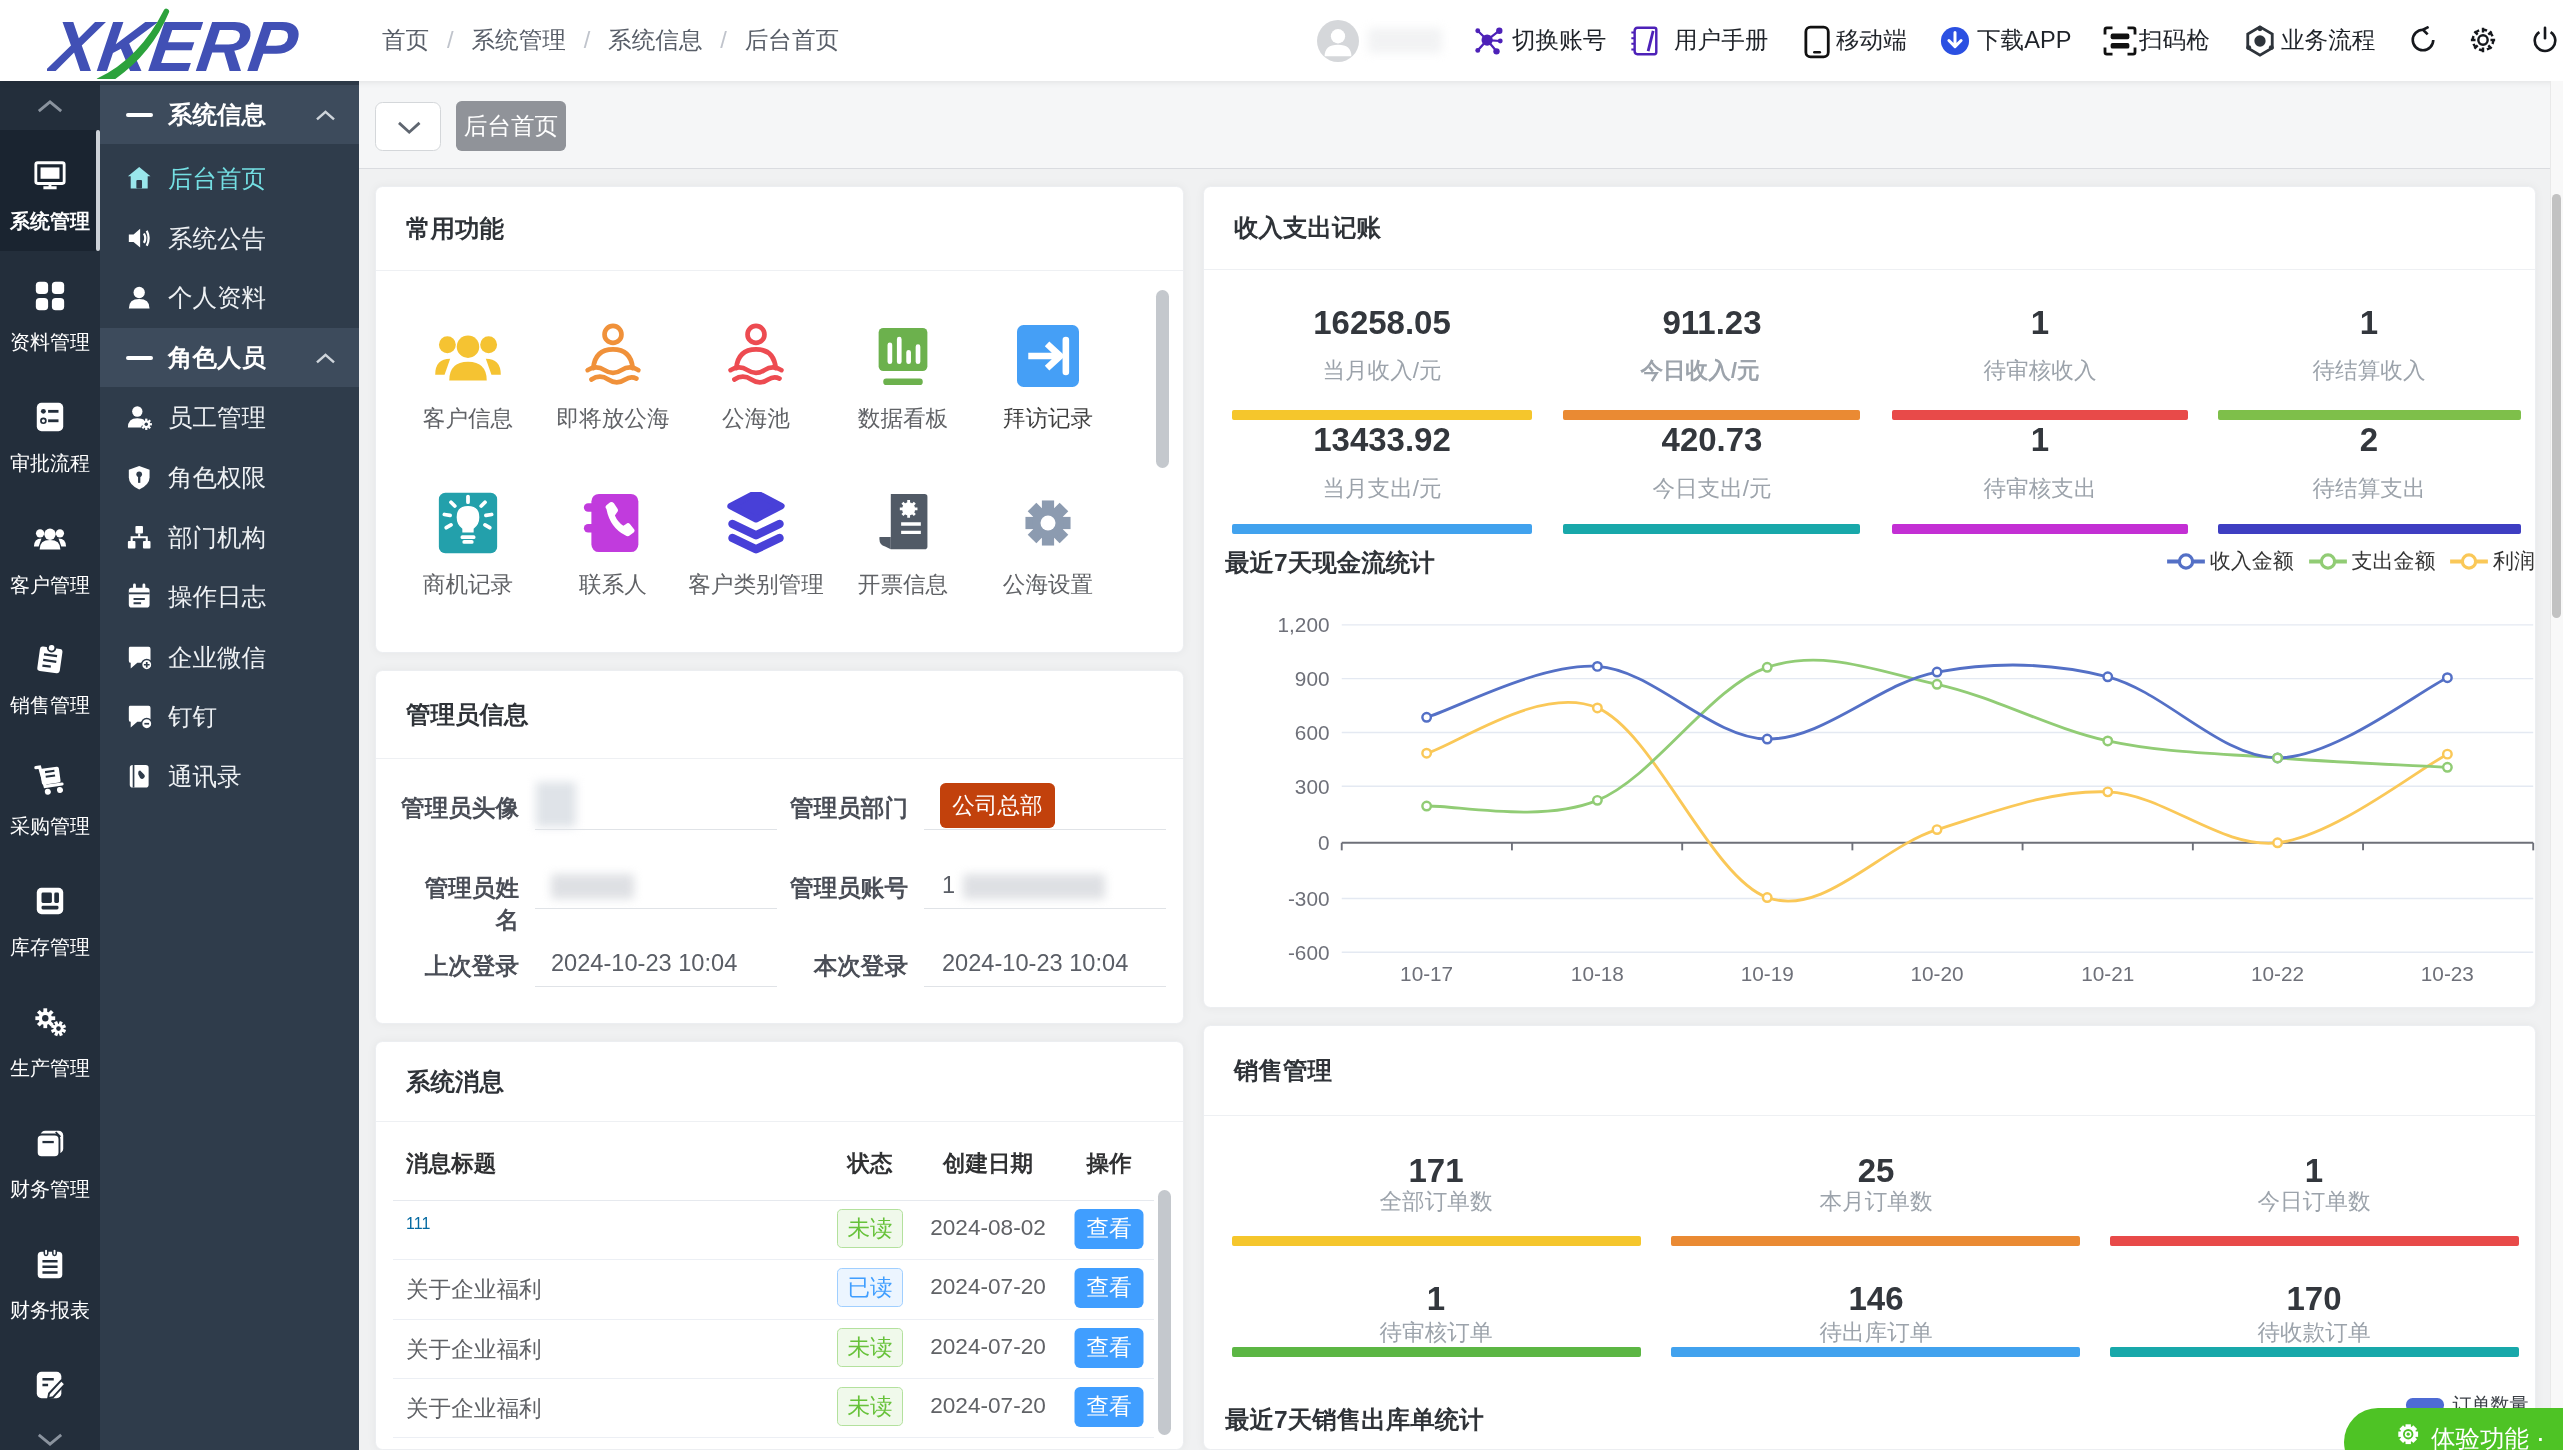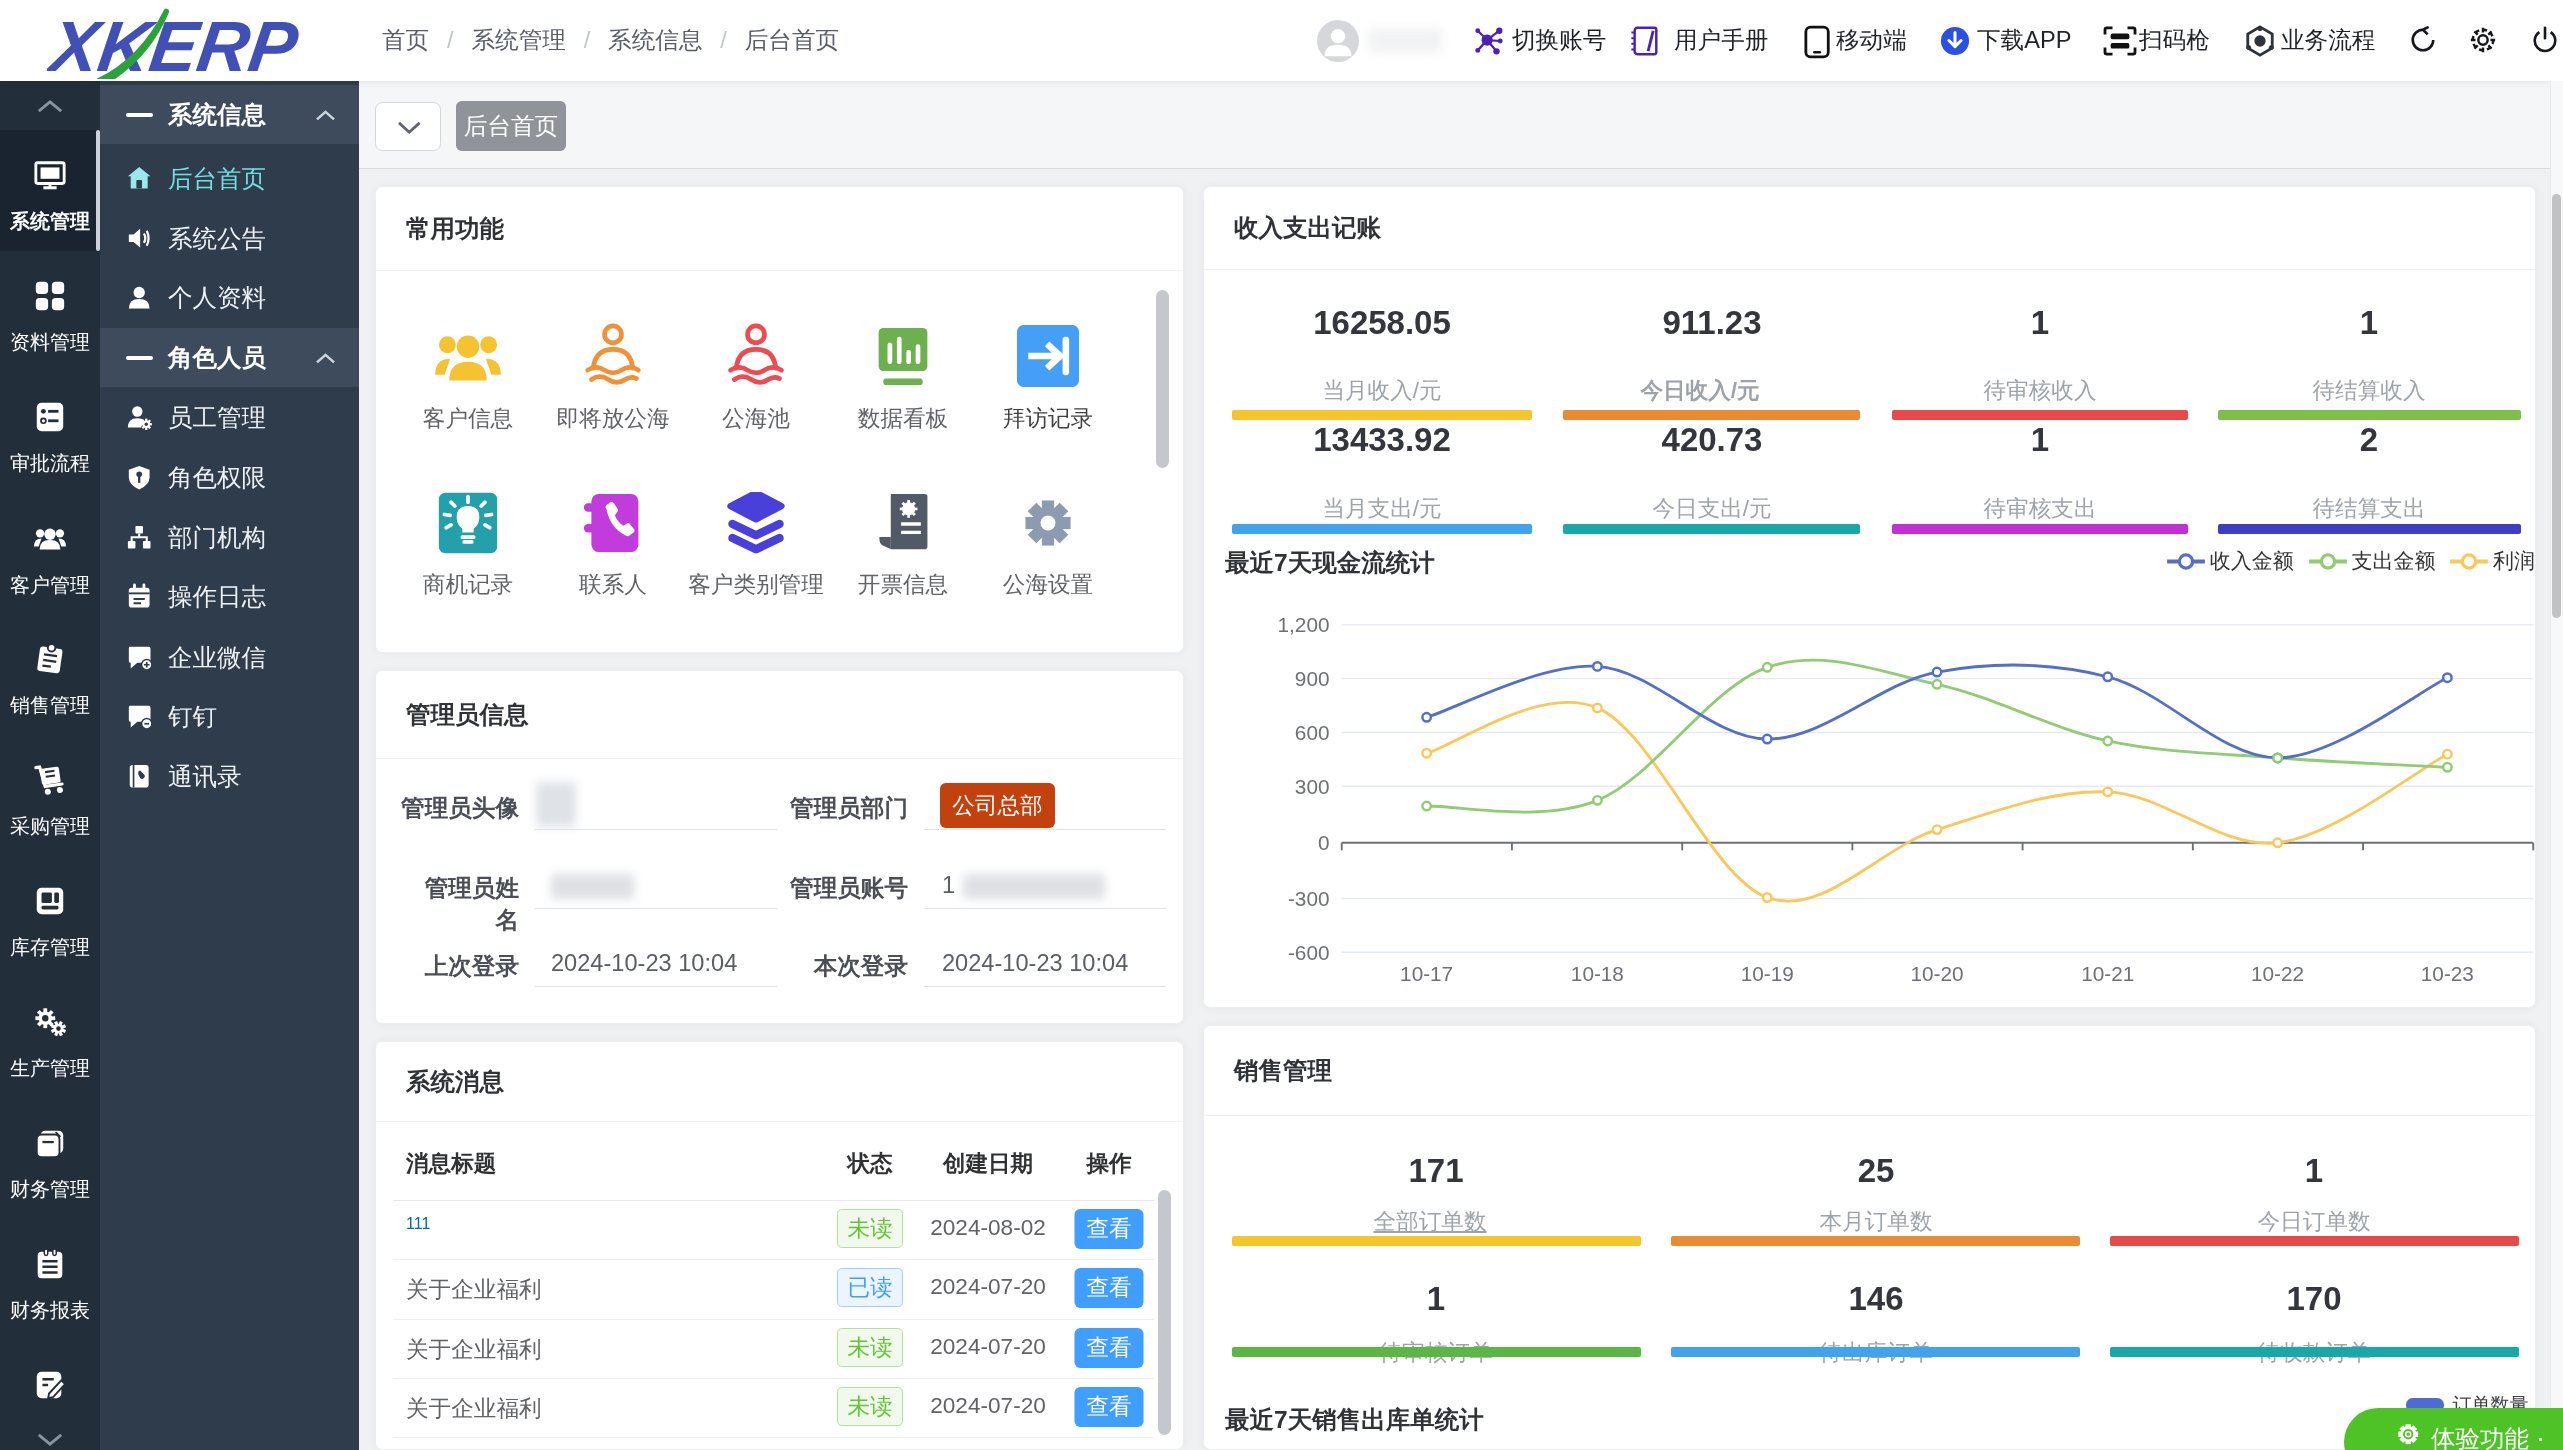--- a/index.html
+++ b/index.html
@@ -3,21 +3,21 @@
 <meta charset="utf-8">
 <style>
 * { margin:0; padding:0; box-sizing:border-box; }
 html,body { width:2563px; height:1450px; overflow:hidden; }
 body { font-family:"Liberation Sans", sans-serif; background:#f0f1f2; position:relative; }
 .abs { position:absolute; }
 .card { position:absolute; background:#fff; border-radius:7.5px; border:0.9px solid #eceef1; box-shadow:0 0 9.4px rgba(0,0,0,.05); }
 .cardtitle { position:absolute; left:30px; font-size:24.5px; font-weight:bold; color:#2f3338; }
 .carddiv { position:absolute; left:0; right:0; height:0.9px; background:#eef0f3; }
 .num { position:absolute; font-size:33px; font-weight:bold; color:#33373d; text-align:center; transform:translateX(-50%); }
-.slabel { position:absolute; font-size:22.6px; color:#9ca3ab; text-align:center; transform:translateX(-50%);margin-top:20px; }
+.slabel { position:absolute; font-size:22.6px; color:#9ca3ab; text-align:center; transform:translateX(-50%); }
 .bar { position:absolute; height:10.4px; border-radius:1.9px; }
 .blur { filter:blur(4.7px); }
 svg { display:block; }
 .leg svg { display:inline-block; }
 </style>
 </head>
 <body>
 
 <div class="abs" style="left:0;top:0;width:2563px;height:81px;background:#fff;box-shadow:0 1.9px 5.7px rgba(0,0,0,.07);z-index:50;">
 
@@ -670,21 +670,21 @@
       <circle cx="958" cy="641" r="4.5" fill="#fff" stroke="#fac858" stroke-width="2.6"></circle>
       <circle cx="1138" cy="695" r="4.5" fill="#fff" stroke="#fac858" stroke-width="2.6"></circle>
       <circle cx="1318" cy="601" r="4.5" fill="#fff" stroke="#fac858" stroke-width="2.6"></circle>
     </svg>
 </div>
 
 <div class="card" style="left:1203px;top:1025px;width:1333px;height:425px;overflow:hidden;">
   <div class="cardtitle" style="top:0;height:89px;line-height:89px;">销售管理</div>
   <div class="carddiv" style="top:89px;"></div>
   <div class="num" style="left:232px;top:126px;">171</div>
-  <div class="slabel" style="left:226px;top:160px;text-decoration:underline;">全部订单数</div>
+  <div class="slabel" style="left:232px;top:160px;">全部订单数</div>
   <div class="bar" style="left:28px;top:210px;width:409px;background:#f5c62c;"></div>
   <div class="num" style="left:672px;top:126px;">25</div>
   <div class="slabel" style="left:672px;top:160px;">本月订单数</div>
   <div class="bar" style="left:467px;top:210px;width:409px;background:#ea8a33;"></div>
   <div class="num" style="left:1110px;top:126px;">1</div>
   <div class="slabel" style="left:1110px;top:160px;">今日订单数</div>
   <div class="bar" style="left:906px;top:210px;width:409px;background:#e84a49;"></div>
   <div class="num" style="left:232px;top:254px;">1</div>
   <div class="slabel" style="left:232px;top:291px;">待审核订单</div>
   <div class="bar" style="left:28px;top:321px;width:409px;background:#5cb644;"></div>

